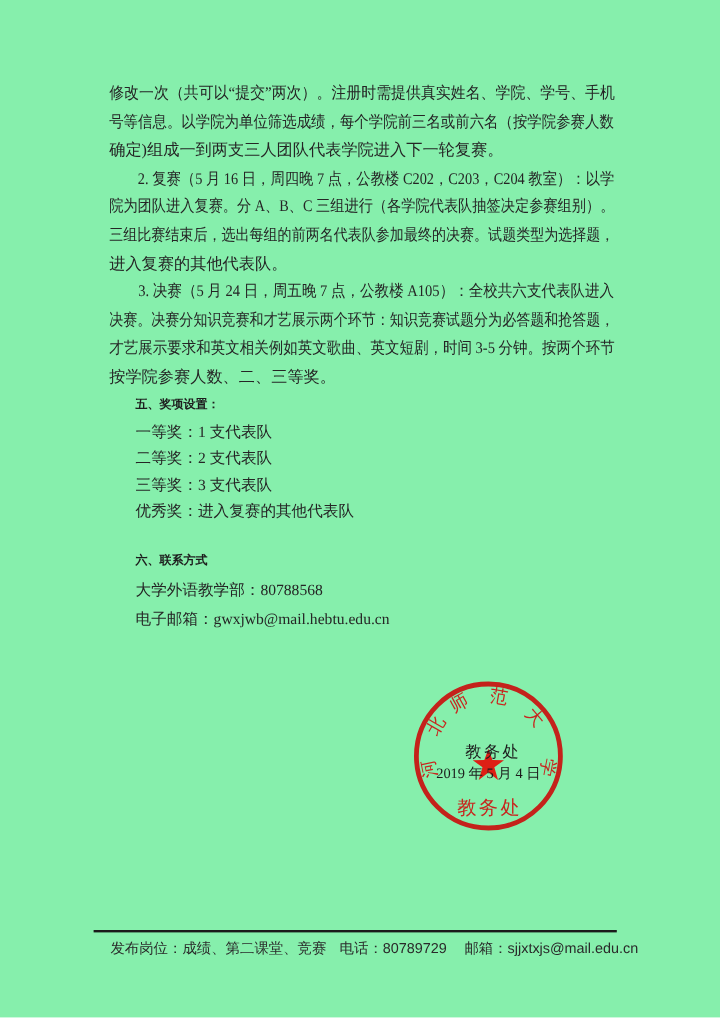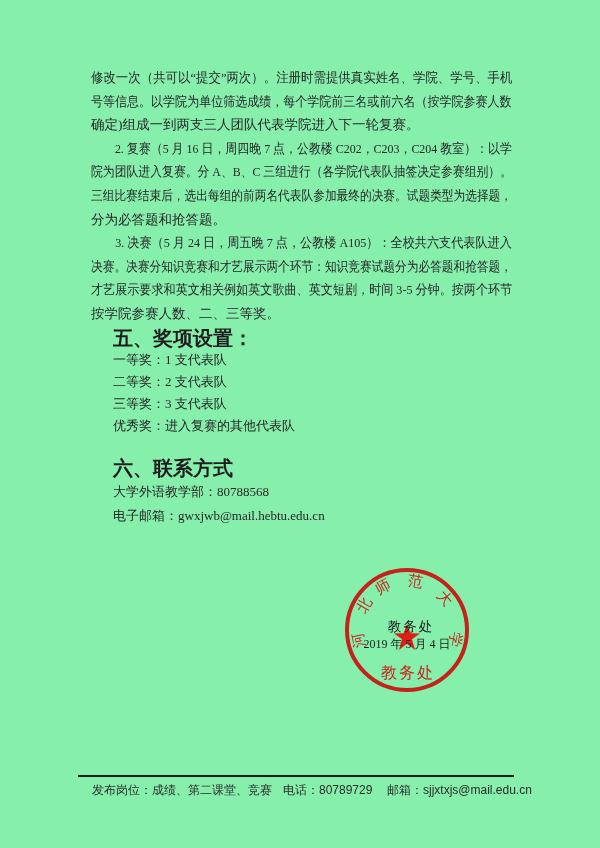--- a/index.html
+++ b/index.html
@@ -11,21 +11,21 @@
   }
   
   .content{
     position:absolute; left:91px; top:66px; width:421px;
     font-size:13.5px; line-height:23.6px; color:#252525;
   }
   .jline{ height:23.6px; overflow:visible; }
   .jtxt{ display:inline-block; white-space:nowrap; transform-origin:left center; }
   
   .sec{ padding-left:22px; }
-  .sec-heading{ font-weight:bold; font-size:20px; line-height:22.2px; height:22.2px; color:#1d1d1d;}
+  .sec-heading{ font-weight:bold; font-size:10px; line-height:22.2px; height:22.2px; color:#1d1d1d;}
   .sec-item{ font-size:13px; line-height:22.2px; height:22.2px; }
   .awards{ margin-top:1px; }
   .awards .sec-item:first-of-type{ margin-top:3px; }
   .contacts{ margin-top:20px; }
   .contacts .sec-item{ height:24.5px; line-height:24.5px; }
   
   .sig-office{
     position:absolute; top:618px; left:351px; width:120px; text-align:center;
     font-size:13.5px; letter-spacing:2px; color:#1c1c1c; z-index:2;
   }
@@ -78,21 +78,21 @@
     <div>
       <div class="jline"><span class="jtxt" style="transform: scaleX(0.921225);">修改一次（共可以“提交”两次）。注册时需提供真实姓名、学院、学号、手机</span></div>
       <div class="jline"><span class="jtxt" style="transform: scaleX(0.890063);">号等信息。以学院为单位筛选成绩，每个学院前三名或前六名（按学院参赛人数</span></div>
       <div class="jline"><span class="jtxt jlast">确定)组成一到两支三人团队代表学院进入下一轮复赛。</span></div>
     </div>
 
     <div>
       <div class="jline"><span class="jtxt" style="transform: scaleX(0.884454);">　　2. 复赛（5 月 16 日，周四晚 7 点，公教楼 C202，C203，C204 教室）：以学</span></div>
       <div class="jline"><span class="jtxt" style="transform: scaleX(0.877083);">院为团队进入复赛。分 A、B、C 三组进行（各学院代表队抽签决定参赛组别）。</span></div>
       <div class="jline"><span class="jtxt" style="transform: scaleX(0.866255);">三组比赛结束后，选出每组的前两名代表队参加最终的决赛。试题类型为选择题，</span></div>
-      <div class="jline"><span class="jtxt jlast">分为必答题和抢答题。</span></div>
+      <div class="jline"><span class="jtxt jlast">进入复赛的其他代表队。</span></div>
     </div>
 
     <div>
       <div class="jline"><span class="jtxt" style="transform: scaleX(0.897655);">　　3. 决赛（5 月 24 日，周五晚 7 点，公教楼 A105）：全校共六支代表队进入</span></div>
       <div class="jline"><span class="jtxt" style="transform: scaleX(0.866255);">决赛。决赛分知识竞赛和才艺展示两个环节：知识竞赛试题分为必答题和抢答题，</span></div>
       <div class="jline"><span class="jtxt" style="transform: scaleX(0.895745);">才艺展示要求和英文相关例如英文歌曲、英文短剧，时间 3-5 分钟。按两个环节</span></div>
       <div class="jline"><span class="jtxt jlast">按学院参赛人数、二、三等奖。</span></div>
     </div>
 
     <div class="sec awards">

